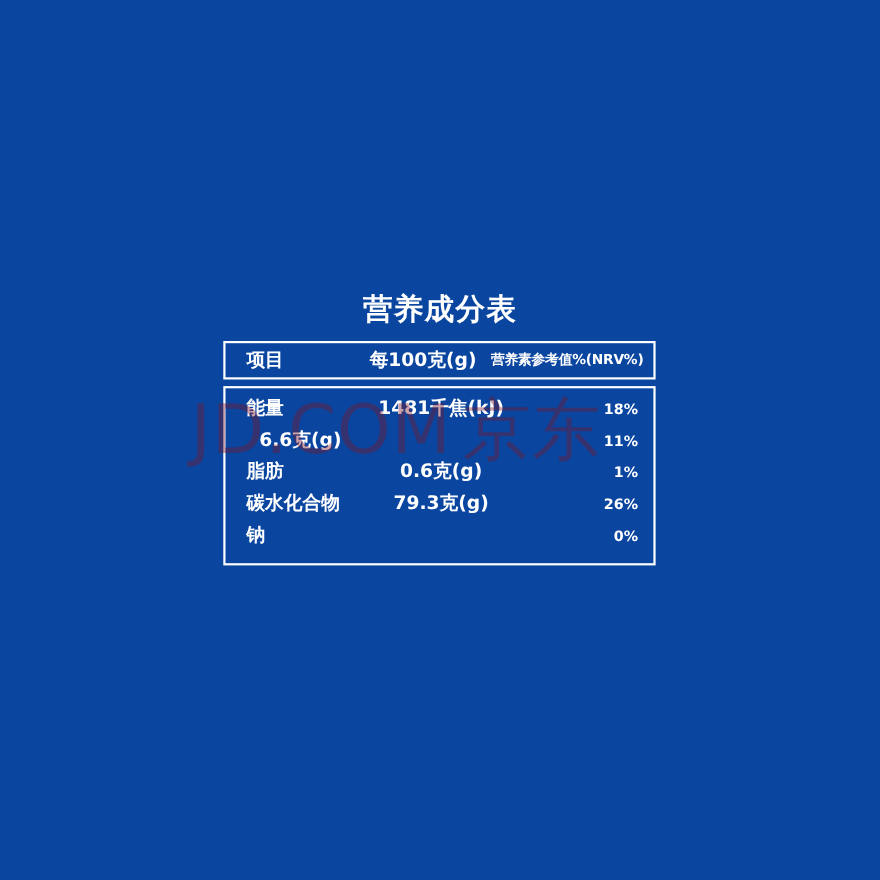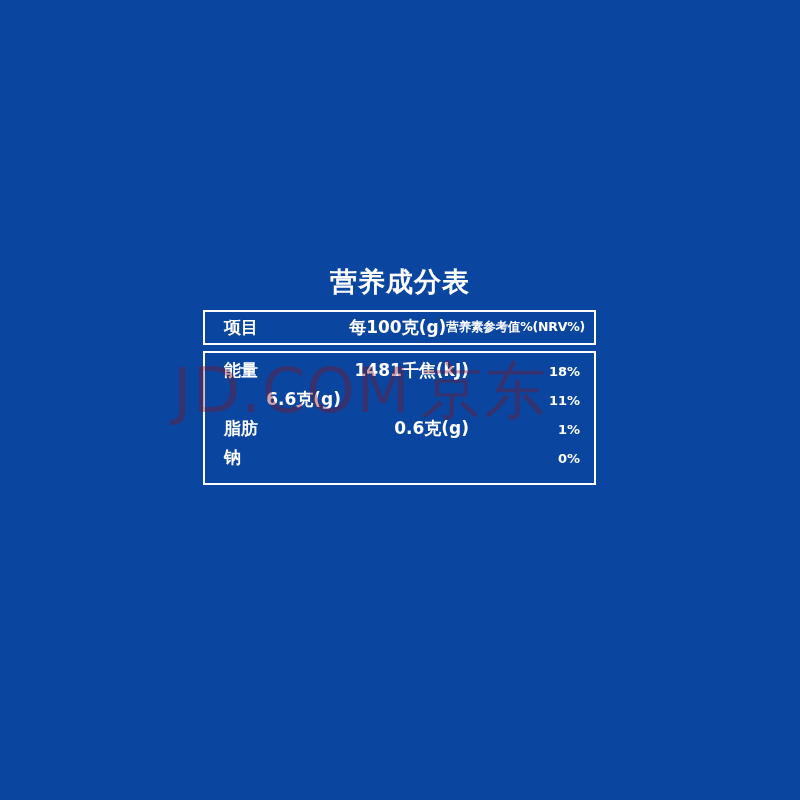--- a/index.html
+++ b/index.html
@@ -80,21 +80,21 @@
     text-align: left;
     white-space: nowrap;
   }
 
   .col-value {
     width: 136px;
     box-sizing: border-box;
     color: #ffffff;
     font-size: 17px;
     font-weight: bold;
-    text-align: right;
+    text-align: center;
     white-space: nowrap;
   }
 
   .col-nrv {
     flex: 1;
     padding-right: 14px;
     box-sizing: border-box;
     color: #ffffff;
     font-size: 13px;
     font-weight: bold;
@@ -170,20 +170,25 @@
         <div class="col-value">6.6克(g)</div>
         <div class="col-nrv">11%</div>
       </div>
 
       <div class="row">
         <div class="col-item">脂肪</div>
         <div class="col-value">0.6克(g)</div>
         <div class="col-nrv">1%</div>
       </div>
 
+      <div class="row">
+        <div class="col-item">碳水化合物</div>
+        <div class="col-value">79.3克(g)</div>
+        <div class="col-nrv">26%</div>
+      </div>
 
       <div class="row">
         <div class="col-item">钠</div>
         <div class="col-nrv">0%</div>
       </div>
 
     </div>
   </div>
 
   <div id="watermark">

